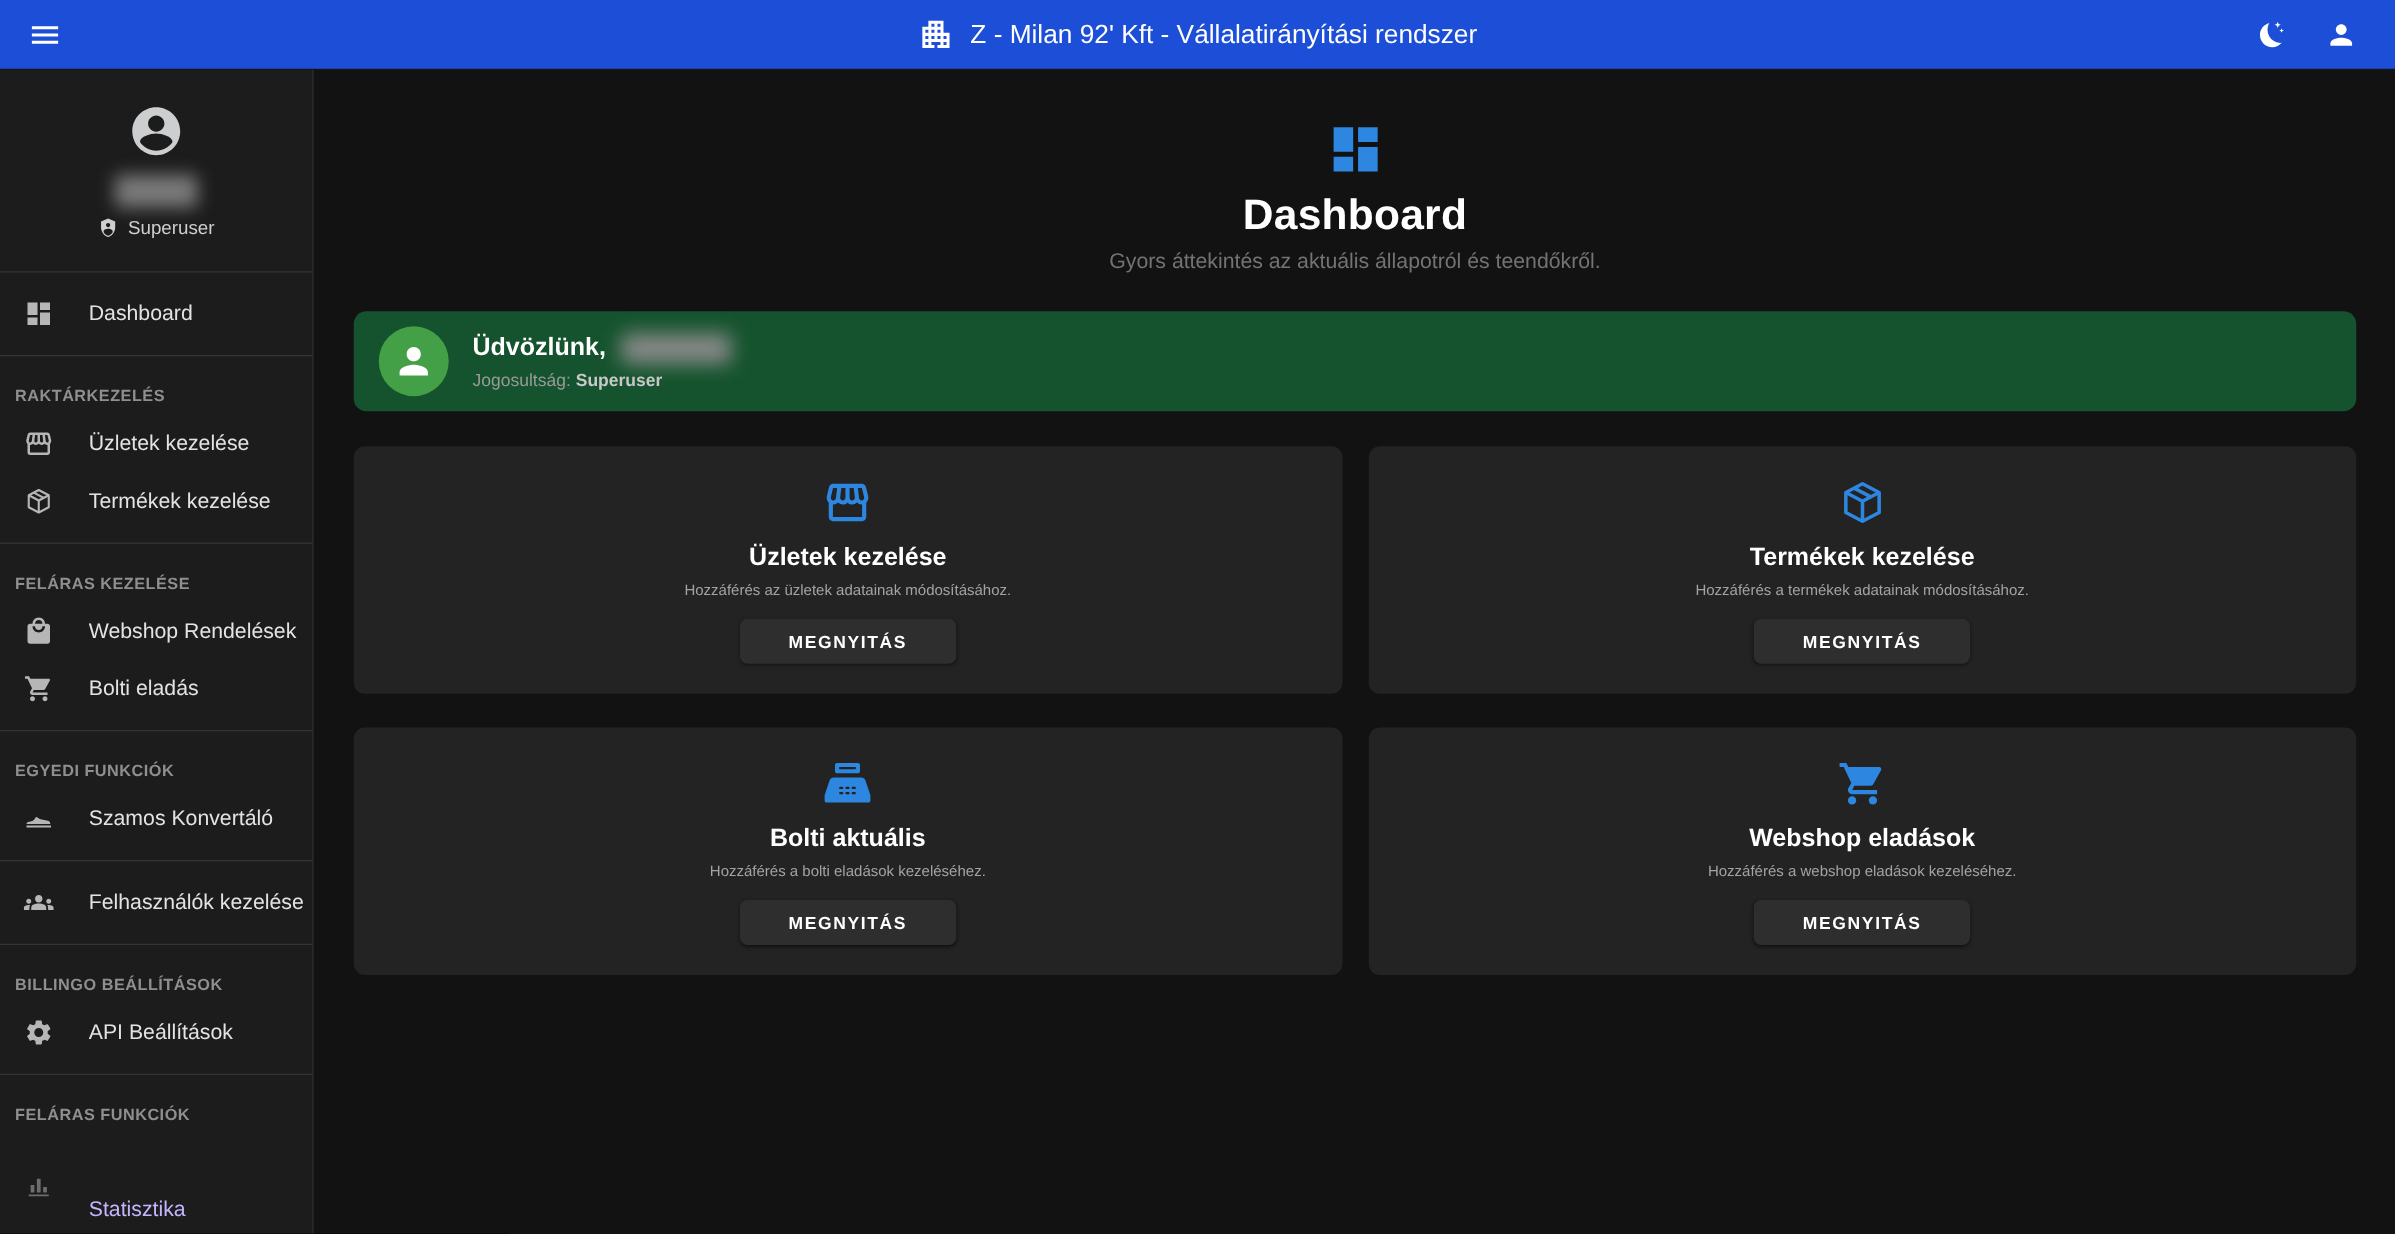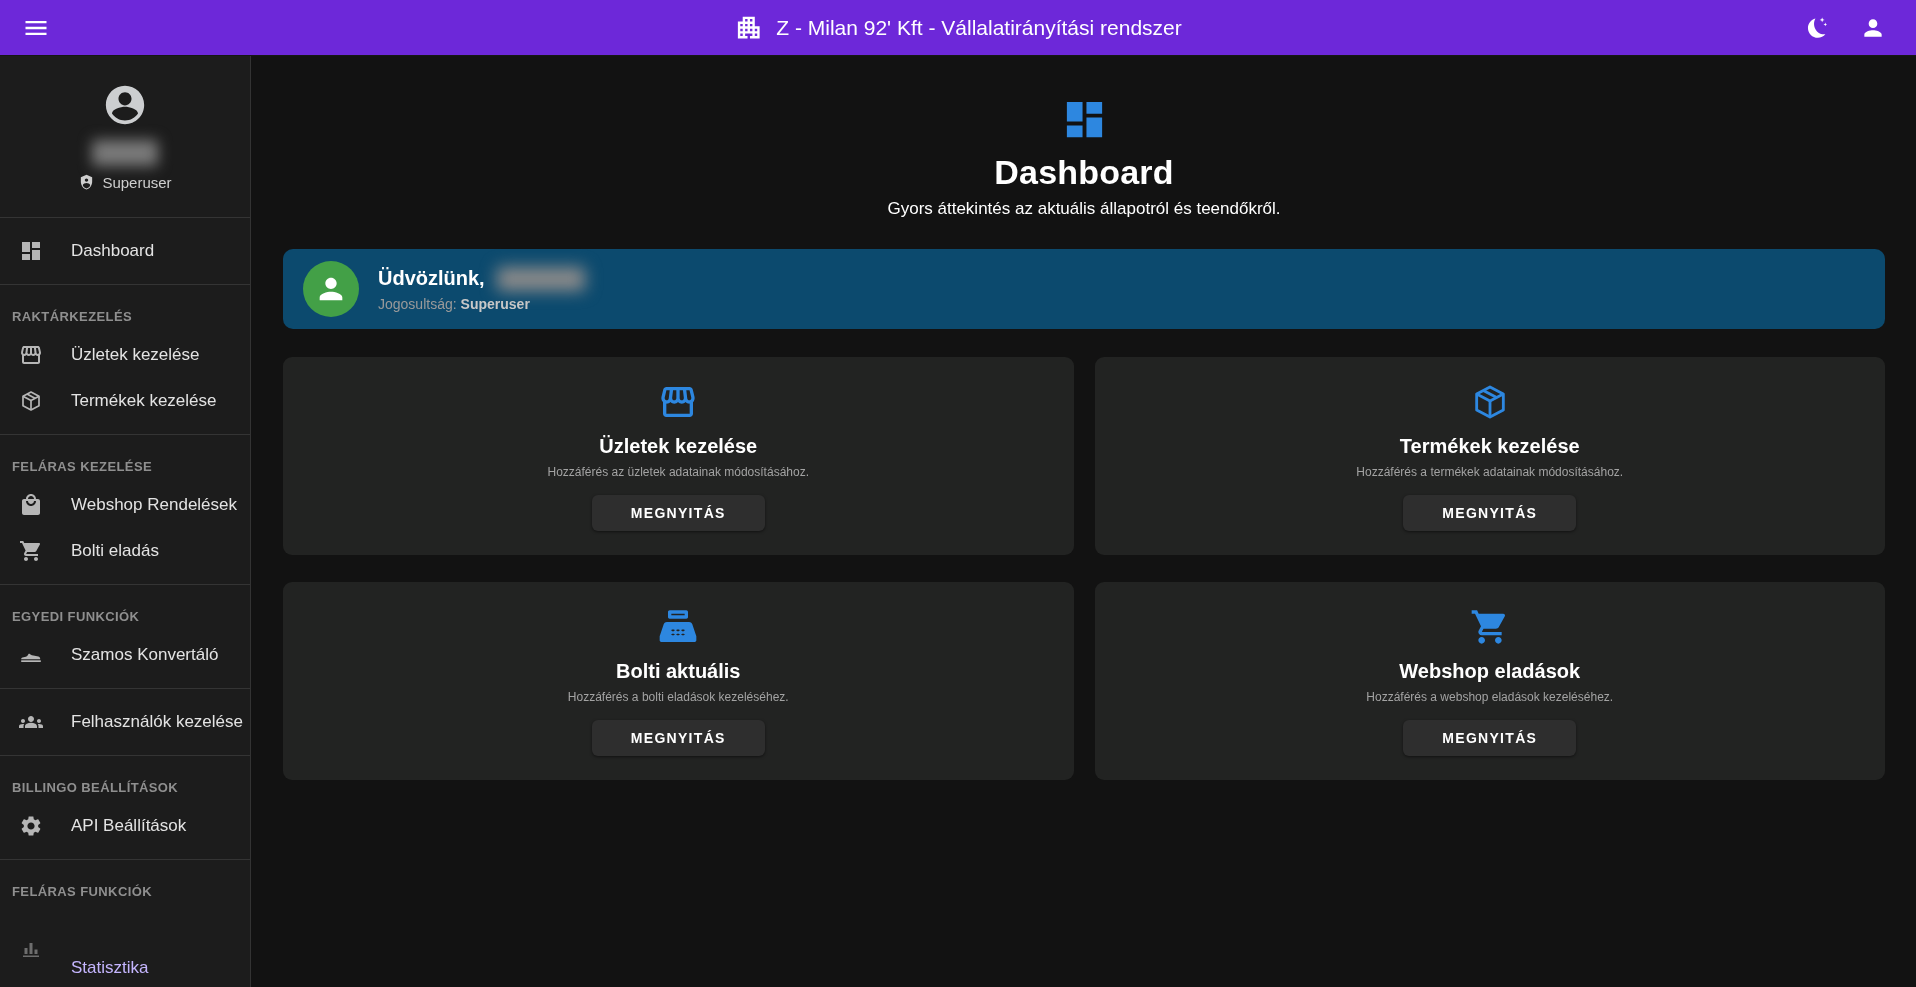--- a/index.html
+++ b/index.html
@@ -3,21 +3,21 @@
 <meta charset="utf-8">
 <style>
   * { margin:0; padding:0; box-sizing:border-box; }
   html,body { width:100%; height:100%; background:#000; }
   body { font-family:"Liberation Sans","DejaVu Sans",sans-serif; overflow:hidden; }
   .app { position:relative; width:1916px; height:987px; background:#121212; overflow:hidden; }
 
   .ic { width:100%; height:100%; display:block; fill:currentColor; }
 
   
-  .topbar { position:absolute; top:0; left:0; right:0; height:56px; background:#6d28d9;
+  .topbar { position:absolute; top:0; left:0; right:0; height:56px; background:#1d4ed8;
             display:flex; align-items:center; z-index:5; border-bottom:1px solid #161616; }
   .hamburger { width:28px; height:28px; color:#fff; margin-left:22px; cursor:pointer; background:none; border:none; }
   .topbar-title { position:absolute; left:50%; transform:translateX(-50%); display:flex; align-items:center;
                   gap:13px; color:#fff; font-size:21px; font-weight:400; white-space:nowrap; }
   .topbar-title .t-icon { width:29px; height:29px; color:#fff; }
   .topbar-right { margin-left:auto; display:flex; align-items:center; gap:32px; padding-right:30px; }
   .topbar-right .tb-btn { width:26px; height:26px; color:#fff; background:none; border:none; cursor:pointer; }
 
   
   .sidebar { position:absolute; top:56px; left:0; bottom:0; width:251px; background:#1c1c1c;
@@ -36,23 +36,23 @@
   .nav-item.disabled .nav-icon { color:#6d6d6d; }
   .nav-item.disabled .nav-label { color:#c4b5fd;margin-top:40px; }
 
   
   .main { position:absolute; top:56px; left:251px; right:0; bottom:0; background:#121212;
           overflow:hidden; padding:40px 31px 0 32px; }
   .content { max-width:1602px; margin:0 auto; }
   .page-header { text-align:center; }
   .page-header .ph-icon { width:47px; height:47px; margin:0 auto; color:#2d87e0; }
   .page-title { margin-top:10px; font-size:34px; font-weight:700; color:#fff; letter-spacing:.2px; }
-  .page-subtitle { margin-top:7px; font-size:17px; color:#ffffff; }
-
-  .welcome-card { margin-top:30px; background:#0c4a6e; border-radius:10px; padding:12px 20px;
+  .page-subtitle { margin-top:7px; font-size:17px; color:#737373; }
+
+  .welcome-card { margin-top:30px; background:#14532d; border-radius:10px; padding:12px 20px;
                   display:flex; align-items:center; }
   .welcome-avatar { width:56px; height:56px; border-radius:50%; background:#43a047; color:#fff;
                     display:flex; align-items:center; justify-content:center; flex:0 0 auto; }
   .welcome-avatar .wa-icon { width:34px; height:34px; }
   .welcome-text { margin-left:19px; }
   .welcome-line1 { display:flex; align-items:center; }
   .welcome-greeting { font-size:20px; font-weight:700; color:#fff; }
   .redacted-name-inline { width:88px; height:24px; margin-left:12px; background:#8a8a8a; border-radius:3px; filter:blur(8px); }
   .welcome-line2 { margin-top:5px; font-size:14px; color:#9a9a9a; }
   .welcome-line2 b { color:#c9c9c9; font-weight:700; margin-left:4px; }

